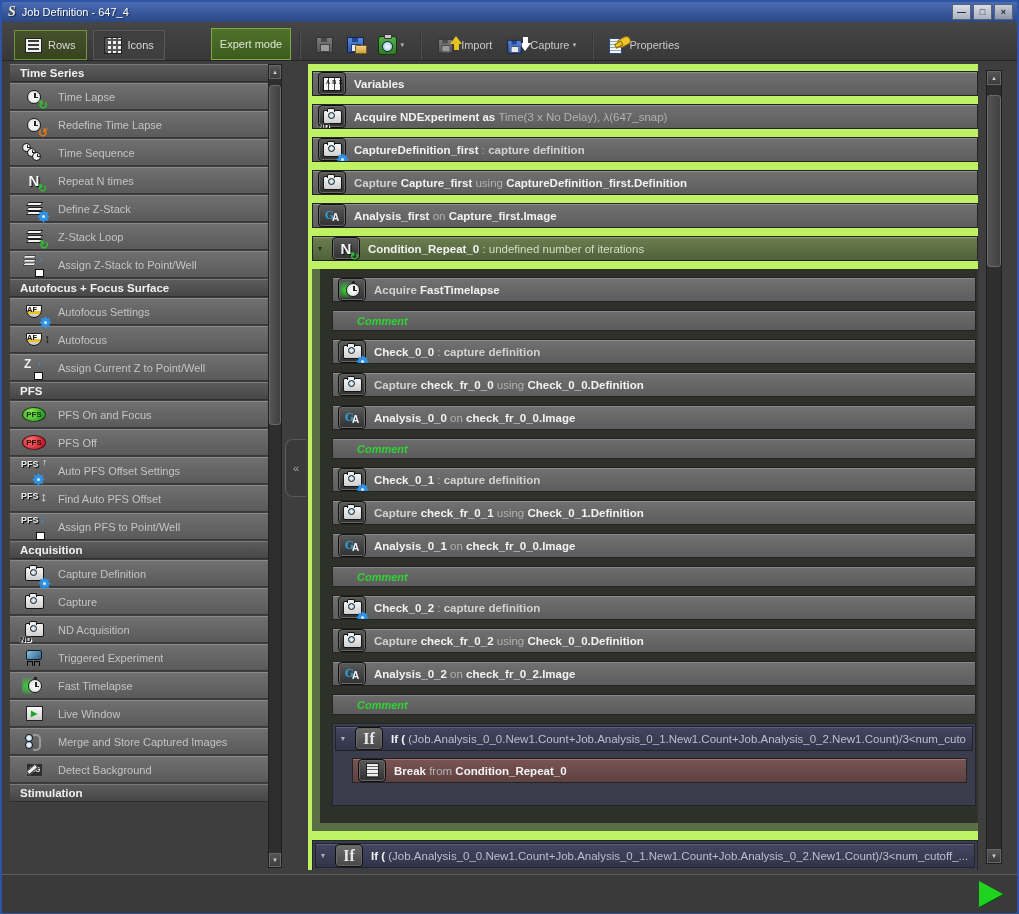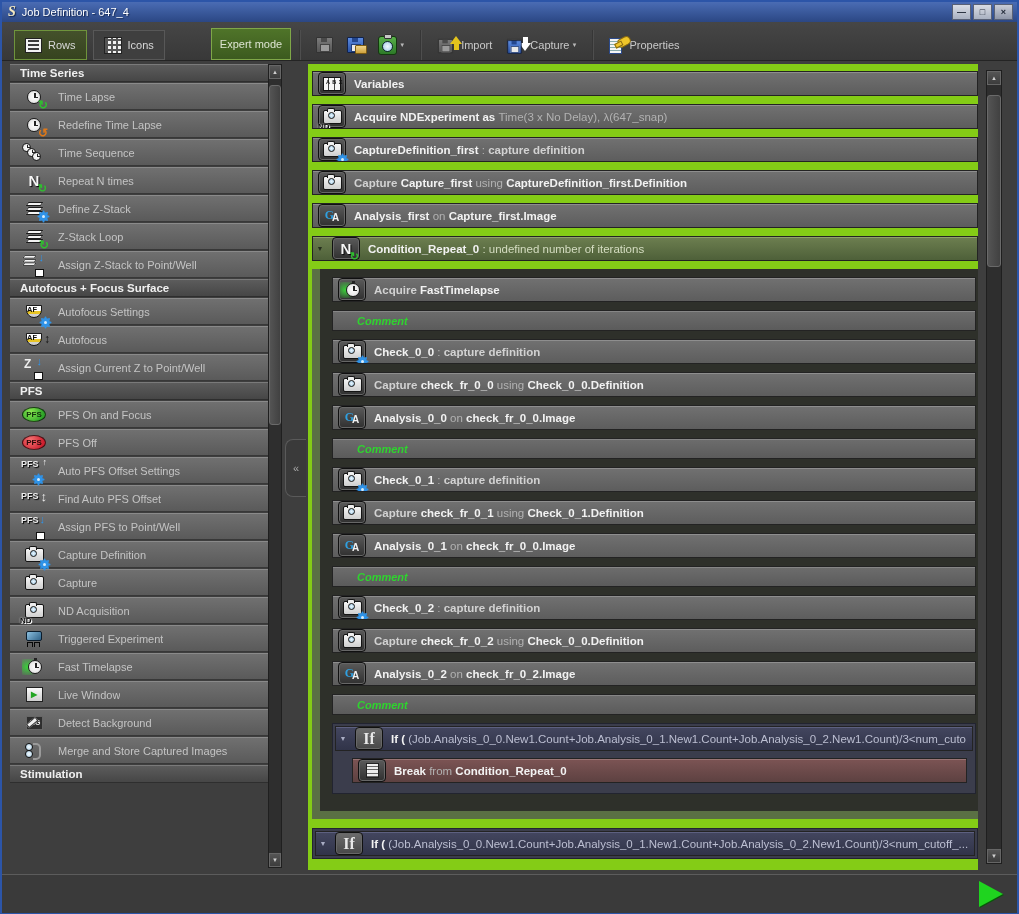--- a/index.html
+++ b/index.html
@@ -80,21 +80,21 @@
   .scr-btn{position:absolute;left:0;width:12px;height:14px;background:linear-gradient(#555,#3c3c3c);
     border:1px solid #666;box-sizing:border-box;display:flex;align-items:center;justify-content:center;
     color:#cfcfcf;font-size:6px;}
   .scr-thumb{position:absolute;left:0;width:12px;background:linear-gradient(90deg,#545454,#414141);
     border:1px solid #6a6a6a;border-radius:3px;box-sizing:border-box;}
   
   .collapse{position:absolute;left:283px;top:437px;width:20px;height:56px;border:1px solid #5a5a5a;
     border-right:none;border-radius:8px 0 0 8px;display:flex;align-items:center;justify-content:center;
     color:#aaaaaa;font-size:11px;background:#3a3a3a;}
   
-  .main{position:absolute;left:306px;top:62px;width:670px;height:806px;background:#84cc16;
+  .main{position:absolute;left:306px;top:62px;width:670px;height:806px;background:#bef264;
     overflow:hidden;box-sizing:border-box;padding:7px 0 0 4px;}
   .row{height:25px;box-sizing:border-box;display:flex;align-items:center;margin-bottom:8px;
     border:1px solid #232323;box-shadow:inset 0 1px 0 #8e8e8e;background:linear-gradient(#717171,#5d5d5d);
     overflow:hidden;white-space:pre;padding-right:6px;}
   .row-comment{height:21px;box-shadow:inset 0 1px 0 #868686;background:linear-gradient(#6d6d6d,#5b5b5b);padding-left:24px;}
   .row-repeat{background:linear-gradient(#6d7f50,#4e6039);box-shadow:inset 0 1px 0 #8fa06b;}
   .row-if{background:linear-gradient(#43465f,#313449);box-shadow:inset 0 1px 0 #5d6080;}
   .row-break{background:linear-gradient(#7c5454,#5d4141);box-shadow:inset 0 1px 0 #9a7474;}
   .rowtext{font-size:11.5px;display:flex;white-space:pre;overflow:hidden;}
   .seg-b{color:#f2f2f2;font-weight:bold;}
@@ -104,21 +104,21 @@
   .row-if .seg-k{color:#bcbfd2;}
   .seg-c{color:#2fd32f;font-style:italic;font-weight:bold;font-size:11px;}
   .hdr-arrow{width:14px;text-align:center;font-size:7px;color:#242d1c;flex:none;}
   .row-if .hdr-arrow{color:#a9adc4;}
   .repeat-block{margin-bottom:9px;}
   .repeat-body{border-left:8px solid #5a7044;border-bottom:8px solid #5a7044;background:#2e302a;
     padding:8px 2px 8px 12px;}
   .if-block{background:#3b3d4c;border:1px solid #222430;padding:2px;margin-bottom:9px;}
   .if-block .row-if{margin-bottom:0;}
   .if-body{padding:7px 6px 8px 17px;}
-  .if-body .row{margin-bottom:0;}
+  .if-body .row{margin-bottom:12px;}
   .mi{width:26px;height:21px;flex:none;margin:0 8px 0 5px;border-radius:4px;position:relative;
     background:linear-gradient(#5a5a5a,#303030);border:1px solid #101010;box-shadow:inset 0 0 0 1px #676767;
     display:flex;align-items:center;justify-content:center;}
   .mi.i-if-icon{background:linear-gradient(#6c6c6c,#484848);}
   .mainscroll{position:absolute;left:984px;top:68px;width:16px;height:794px;background:#2e2e2e;
     border:1px solid #1f1f1f;box-sizing:border-box;}
   .mainscroll .scr-btn,.mainscroll .scr-thumb{width:14px;}
   
   .bottombar{position:absolute;left:0;right:0;top:872px;height:38px;background:#3a3a3a;border-top:1px solid #5c5c5c;}
   .play{position:absolute;right:14px;top:6px;width:0;height:0;border-left:24px solid #1fd41f;
@@ -414,20 +414,21 @@
       <div class="sb-item">
         <span class="sb-ic">
           <span class="ic assign-pfs-icon">
             <span class="pfstxt" style="position:absolute;left:0;top:-2px">PFS</span>
             <span class="ov bl" style="right:2px;top:-3px;font-size:11px">↓</span>
             <span class="sq" style="right:2px;bottom:-3px"></span>
           </span>
         </span>
         <span class="sb-label">Assign PFS to Point/Well</span>
       </div>
+      <div class="sb-header">Acquisition</div>
       <div class="sb-item">
         <span class="sb-ic">
           <span class="ic capture-definition-icon">
             <span class="cam"></span>
             <span class="gear" style="right:0;bottom:-2px"></span>
           </span>
         </span>
         <span class="sb-label">Capture Definition</span>
       </div>
       <div class="sb-item">
@@ -477,37 +478,37 @@
           <span class="ic live-window-icon">
             <span class="lw">
               <b>▶</b>
             </span>
           </span>
         </span>
         <span class="sb-label">Live Window</span>
       </div>
       <div class="sb-item">
         <span class="sb-ic">
-          <span class="ic detect-background-icon">
-            <span class="dbg">BG</span>
-          </span>
-        </span>
-        <span class="sb-label">Detect Background</span>
-      </div>
-      <div class="sb-item">
-        <span class="sb-ic">
           <span class="ic merge-store-icon">
             <span class="mrg">
               <span class="dot" style="left:1px;top:0"></span>
               <span class="dot" style="left:1px;bottom:0"></span>
               <span class="brk"></span>
             </span>
           </span>
         </span>
         <span class="sb-label">Merge and Store Captured Images</span>
+      </div>
+      <div class="sb-item">
+        <span class="sb-ic">
+          <span class="ic detect-background-icon">
+            <span class="dbg">BG</span>
+          </span>
+        </span>
+        <span class="sb-label">Detect Background</span>
       </div>
       <div class="sb-header">Stimulation</div>
     </div>
 
   <div class="sbscroll">
     <span class="scr-btn" style="top:0">▲</span>
     <span class="scr-thumb" style="top:20px;height:340px"></span>
     <span class="scr-btn" style="bottom:0">▼</span>
   </div>
 

